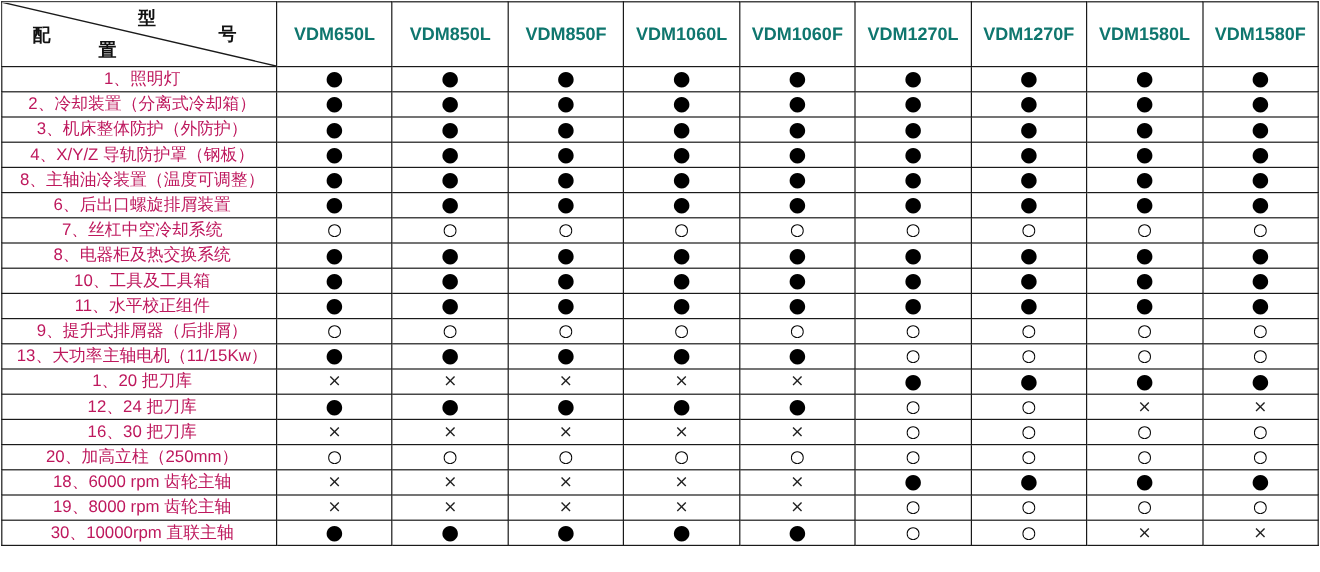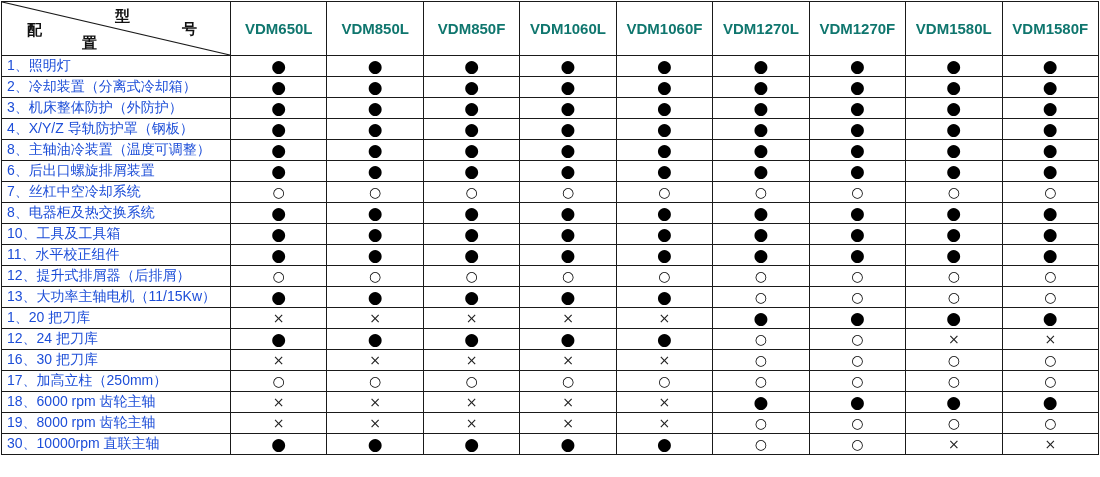--- a/index.html
+++ b/index.html
@@ -26,21 +26,21 @@
   th.corner{position:relative;}
   th.corner svg{position:absolute;left:0;top:0;width:100%;height:100%;display:block;}
   th.corner .cn{
     position:absolute;font-size:15px;font-weight:bold;color:#111;line-height:1;
   }
   .cn-model1{left:113px;top:6px;}
   .cn-model2{left:180px;top:19px;}
   .cn-config1{left:25px;top:20px;}
   .cn-config2{left:80px;top:33px;}
   td.label{
-    font-size:14px;color:#1d4ed8;text-align:left;padding-left:5px;
+    font-size:14px;color:#be185d;text-align:center;padding-left:5px;
     white-space:nowrap;font-weight:500;
   }
   td.sym{
     text-align:center;color:#000;line-height:20px;
     font-family:"DejaVu Sans",sans-serif;
   }
   td.sym.dot{font-size:17px;}
   td.sym.ring{font-size:14px;font-weight:bold;}
   td.sym.cross{font-size:14px;color:#222;}
 </style>
@@ -192,21 +192,21 @@
           <td class="sym dot">●</td>
           <td class="sym dot">●</td>
           <td class="sym dot">●</td>
           <td class="sym dot">●</td>
           <td class="sym dot">●</td>
           <td class="sym dot">●</td>
           <td class="sym dot">●</td>
           <td class="sym dot">●</td>
         </tr>
         <tr>
-          <td class="label">12、提升式排屑器（后排屑）</td>
+          <td class="label">9、提升式排屑器（后排屑）</td>
           <td class="sym ring">○</td>
           <td class="sym ring">○</td>
           <td class="sym ring">○</td>
           <td class="sym ring">○</td>
           <td class="sym ring">○</td>
           <td class="sym ring">○</td>
           <td class="sym ring">○</td>
           <td class="sym ring">○</td>
           <td class="sym ring">○</td>
         </tr>
@@ -252,21 +252,21 @@
           <td class="sym cross">×</td>
           <td class="sym cross">×</td>
           <td class="sym cross">×</td>
           <td class="sym cross">×</td>
           <td class="sym ring">○</td>
           <td class="sym ring">○</td>
           <td class="sym ring">○</td>
           <td class="sym ring">○</td>
         </tr>
         <tr>
-          <td class="label">17、加高立柱（250mm）</td>
+          <td class="label">20、加高立柱（250mm）</td>
           <td class="sym ring">○</td>
           <td class="sym ring">○</td>
           <td class="sym ring">○</td>
           <td class="sym ring">○</td>
           <td class="sym ring">○</td>
           <td class="sym ring">○</td>
           <td class="sym ring">○</td>
           <td class="sym ring">○</td>
           <td class="sym ring">○</td>
         </tr>

